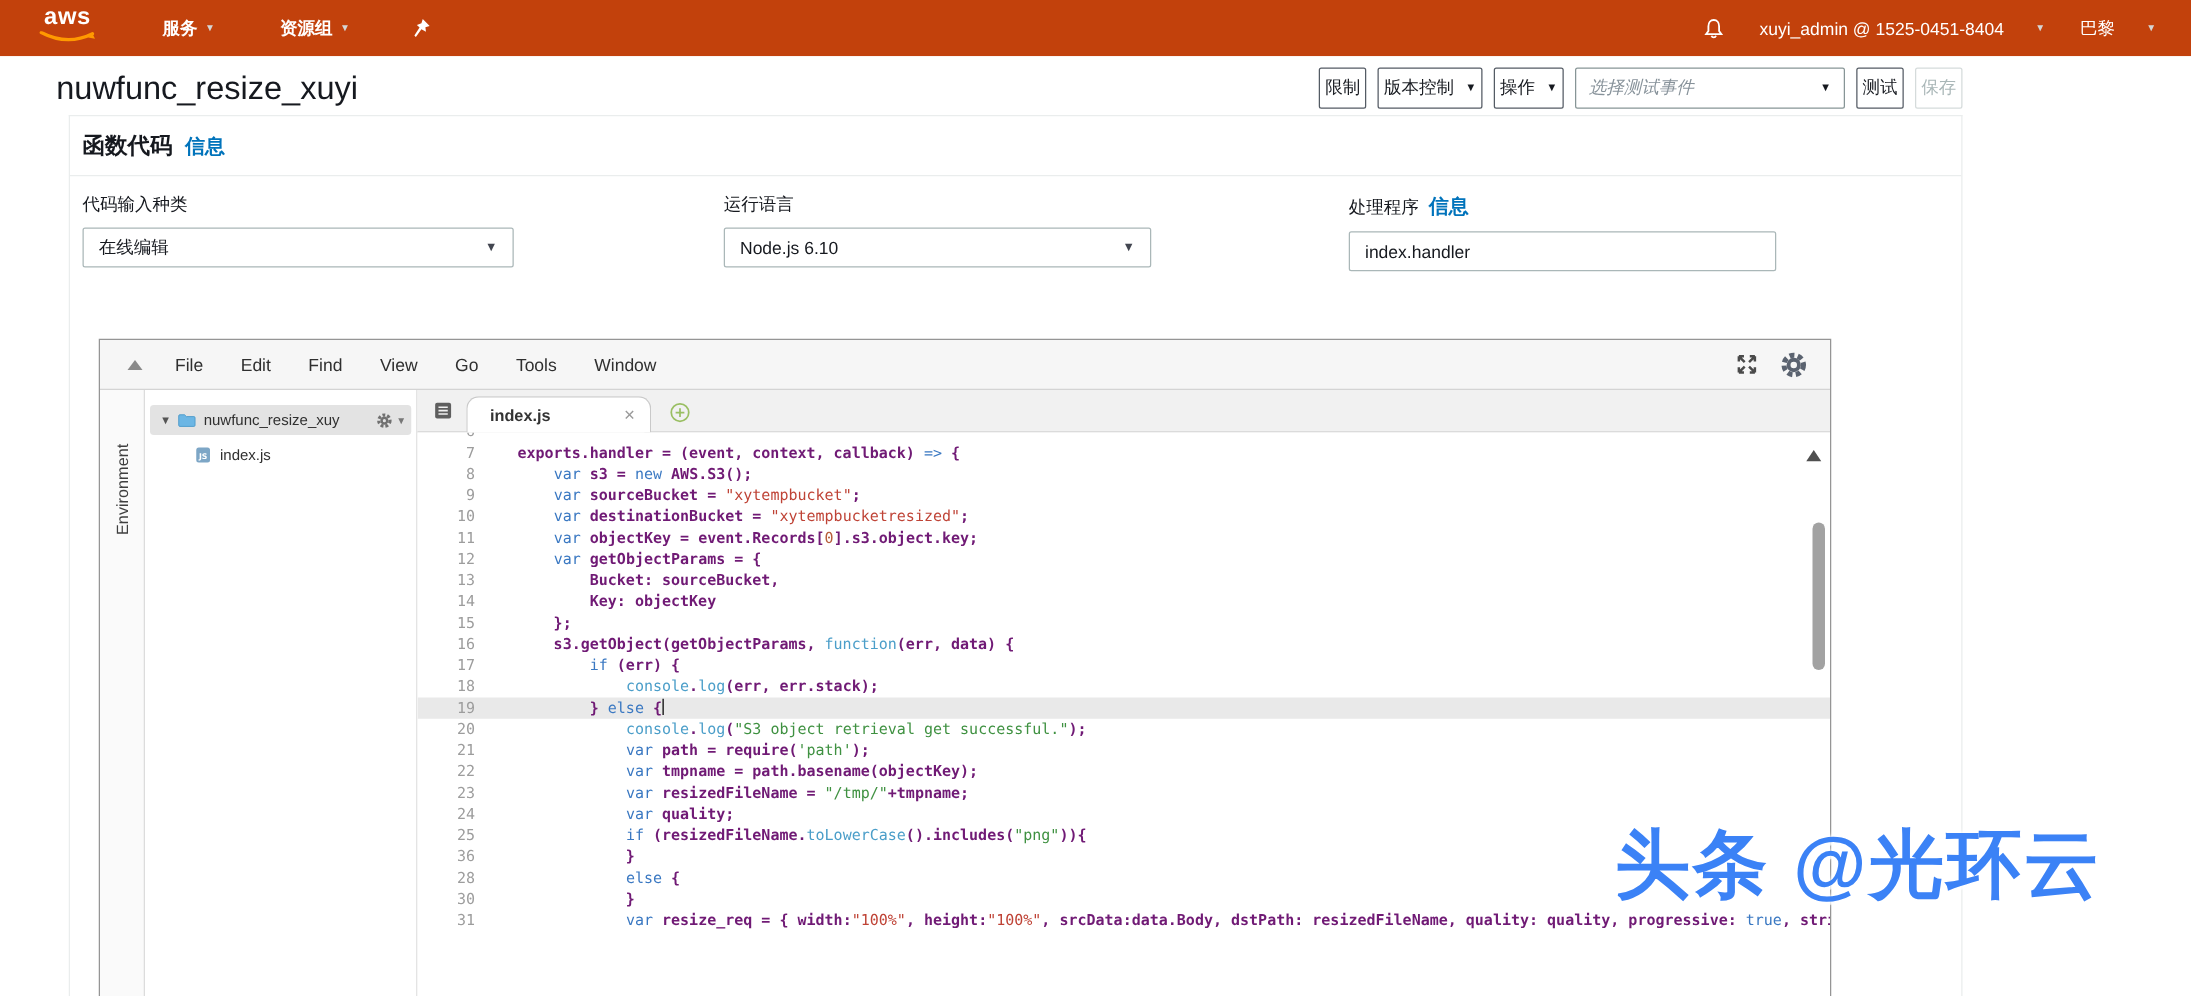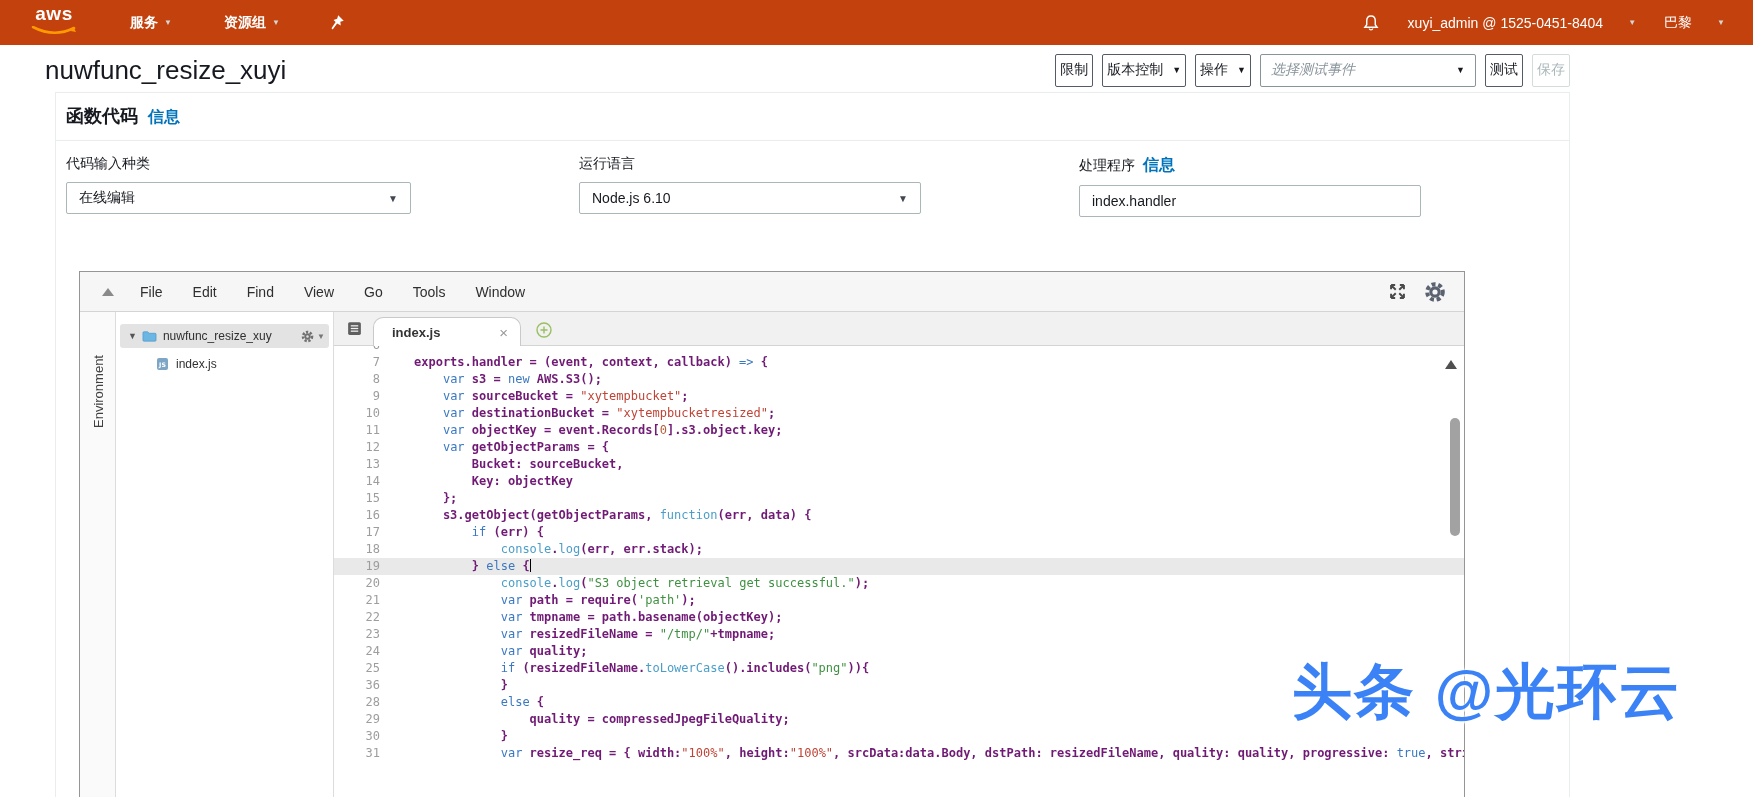--- a/index.html
+++ b/index.html
@@ -384,24 +384,20 @@
                 </div>
                 <div class="code-line">
                   <span class="gutter-num">36</span>
                   <span class="code-text"><span class="tok-d">            }</span></span>
                 </div>
                 <div class="code-line">
                   <span class="gutter-num">28</span>
                   <span class="code-text"><span class="tok-d">            </span><span class="tok-k">else</span><span class="tok-d"> {</span></span>
                 </div>
                 <div class="code-line">
-                  <span class="gutter-num">29</span>
-                  <span class="code-text"><span class="tok-d">                quality = compressedJpegFileQuality;</span></span>
-                </div>
-                <div class="code-line">
                   <span class="gutter-num">30</span>
                   <span class="code-text"><span class="tok-d">            }</span></span>
                 </div>
                 <div class="code-line">
                   <span class="gutter-num">31</span>
                   <span class="code-text"><span class="tok-d">            </span><span class="tok-k">var</span><span class="tok-d"> resize_req = { width:</span><span class="tok-sr">"100%"</span><span class="tok-d">, height:</span><span class="tok-sr">"100%"</span><span class="tok-d">, srcData:data.Body, dstPath: resizedFileName, quality: quality, progressive: </span><span class="tok-k">true</span><span class="tok-d">, strip: </span><span class="tok-k">true</span></span>
                 </div>
               </div>
             <div class="scroll-up"></div>
             <div class="scroll-thumb"></div>

